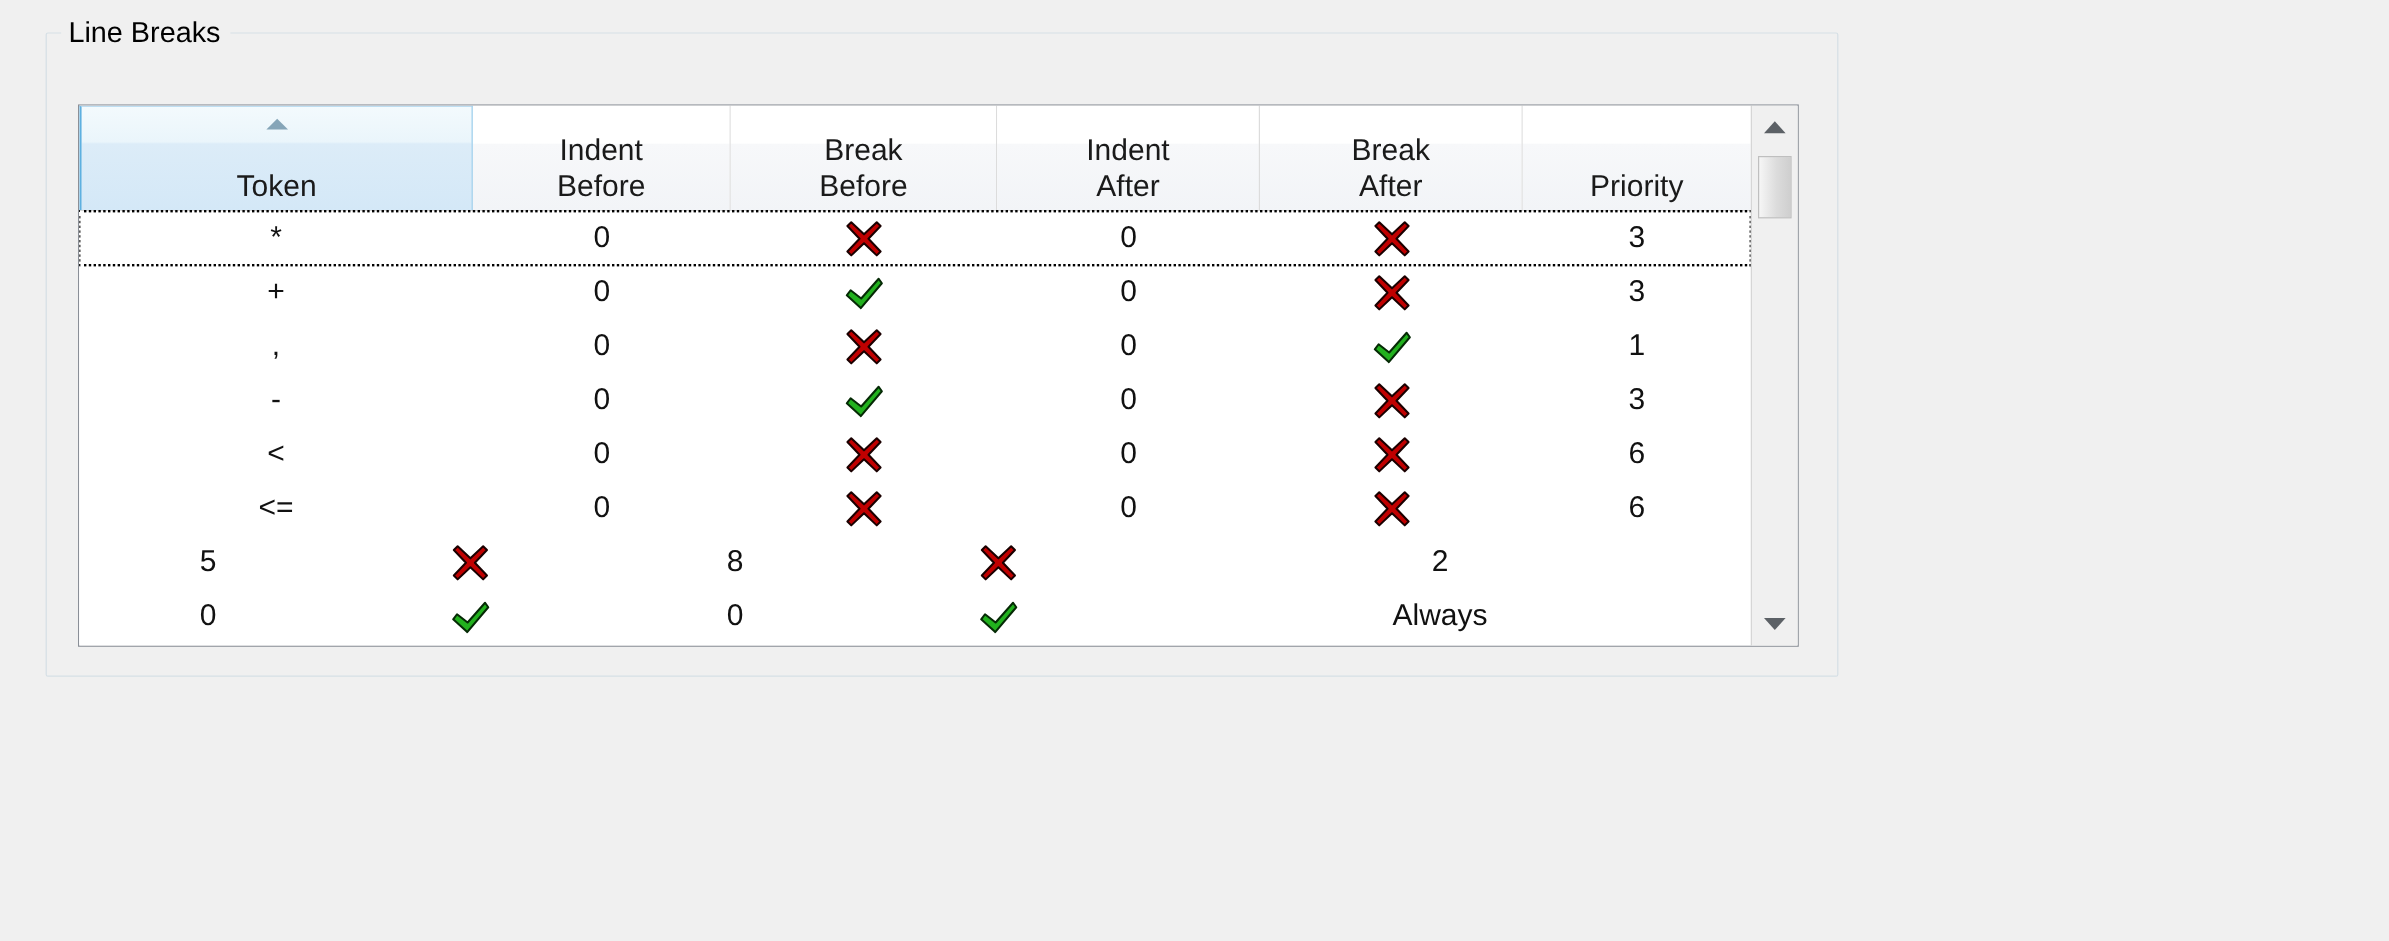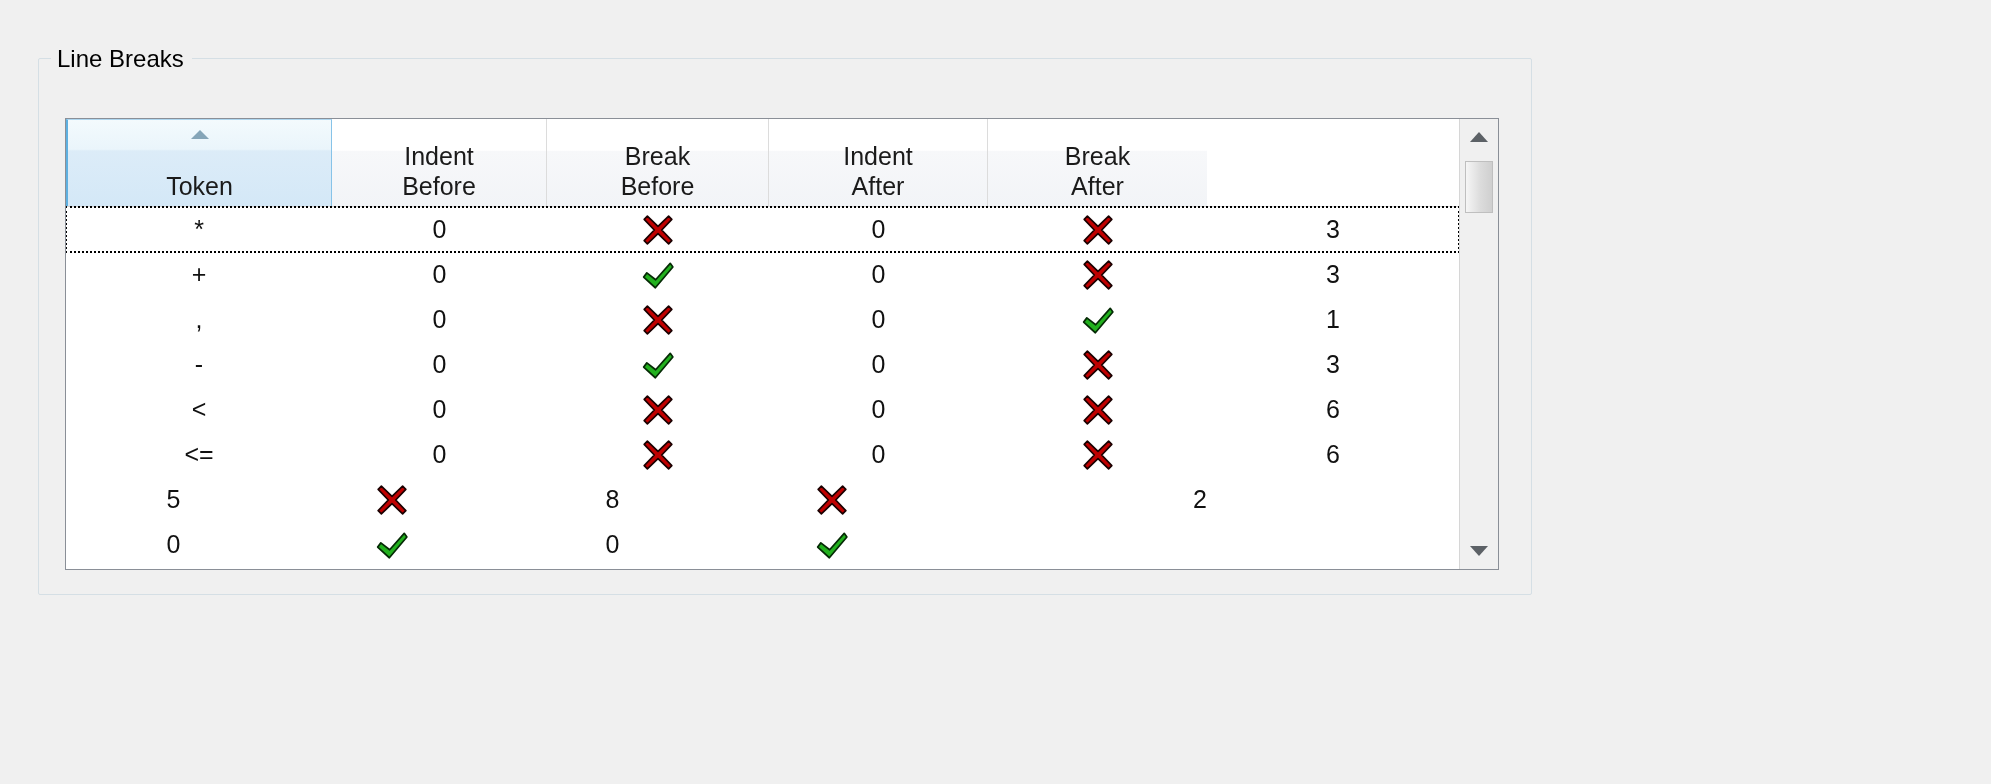--- a/index.html
+++ b/index.html
@@ -20,21 +20,20 @@
   .groupbox {
     position: absolute;
     left: 38px;
     top: 27px;
     width: 1494px;
     height: 537px;
     border: 1px solid #d5dfe5;
     border-radius: 2px;
     box-sizing: border-box;
     background: transparent;
-    margin-top: 31px;
   }
   .groupbox-legend {
     position: absolute;
     left: 12px;
     top: -15px;
     background: #f0f0f0;
     padding: 0 8px 0 6px;
     font-size: 24px;
     color: #000;
     line-height: 30px;
@@ -124,21 +123,21 @@
     display: flex;
     align-items: center;
     justify-content: center;
     font-size: 25px;
     color: #111;
     white-space: nowrap;
     overflow: hidden;
   }
 
   
-  .c0 { width: 266px; }
+  .c0 { width: 328px; }
   .c1 { width: 215px; }
   .c2 { width: 222px; }
   .c3 { width: 219px; }
   .c4 { width: 219px; }
   .c5 { flex: 1 1 auto; }
 
   
   .icon { width: 34px; height: 34px; display: block; }
 
   
@@ -217,20 +216,23 @@
         <div class="hcell c3">
           <span class="line">Indent</span>
           <span class="line">After</span>
         </div>
 
         <div class="hcell c4">
           <span class="line">Break</span>
           <span class="line">After</span>
         </div>
 
+        <div class="hcell c5">
+          <span class="line">Priority</span>
+        </div>
 
       </div>
 
       <div class="grid-body" id="grid-body">
           <div class="grid-row focused">
             <div class="cell c0">*</div>
             <div class="cell c1">0</div>
             <div class="cell c2">
               <svg class="icon" viewBox="0 0 32 32" xmlns="http://www.w3.org/2000/svg">
                 <path d="M6 3 L3 6 L12.5 16 L3 26 L6 29 L16 19.5 L26 29 L29 26 L19.5 16 L29 6 L26 3 L16 12.5 Z" fill="#c00000" stroke="#1a0000" stroke-width="1.6" stroke-linejoin="round"></path>
@@ -345,20 +347,21 @@
               <svg class="icon" viewBox="0 0 32 32" xmlns="http://www.w3.org/2000/svg">
                 <path d="M27.5 5 L30 8.5 L13.5 28 L2.5 18 L5.5 14 L13.8 20.5 Z" fill="#22b11e" stroke="#052a05" stroke-width="1.6" stroke-linejoin="round"></path>
               </svg>
             </div>
             <div class="cell c3">0</div>
             <div class="cell c4">
               <svg class="icon" viewBox="0 0 32 32" xmlns="http://www.w3.org/2000/svg">
                 <path d="M27.5 5 L30 8.5 L13.5 28 L2.5 18 L5.5 14 L13.8 20.5 Z" fill="#22b11e" stroke="#052a05" stroke-width="1.6" stroke-linejoin="round"></path>
               </svg>
             </div>
+            <div class="cell c5">Always</div>
           </div>
         </div>
 
     </div>
 
     <div class="vscroll">
       <div class="sb-btn">
         <span class="sb-arrow-up"></span>
       </div>
       <div class="sb-track">

